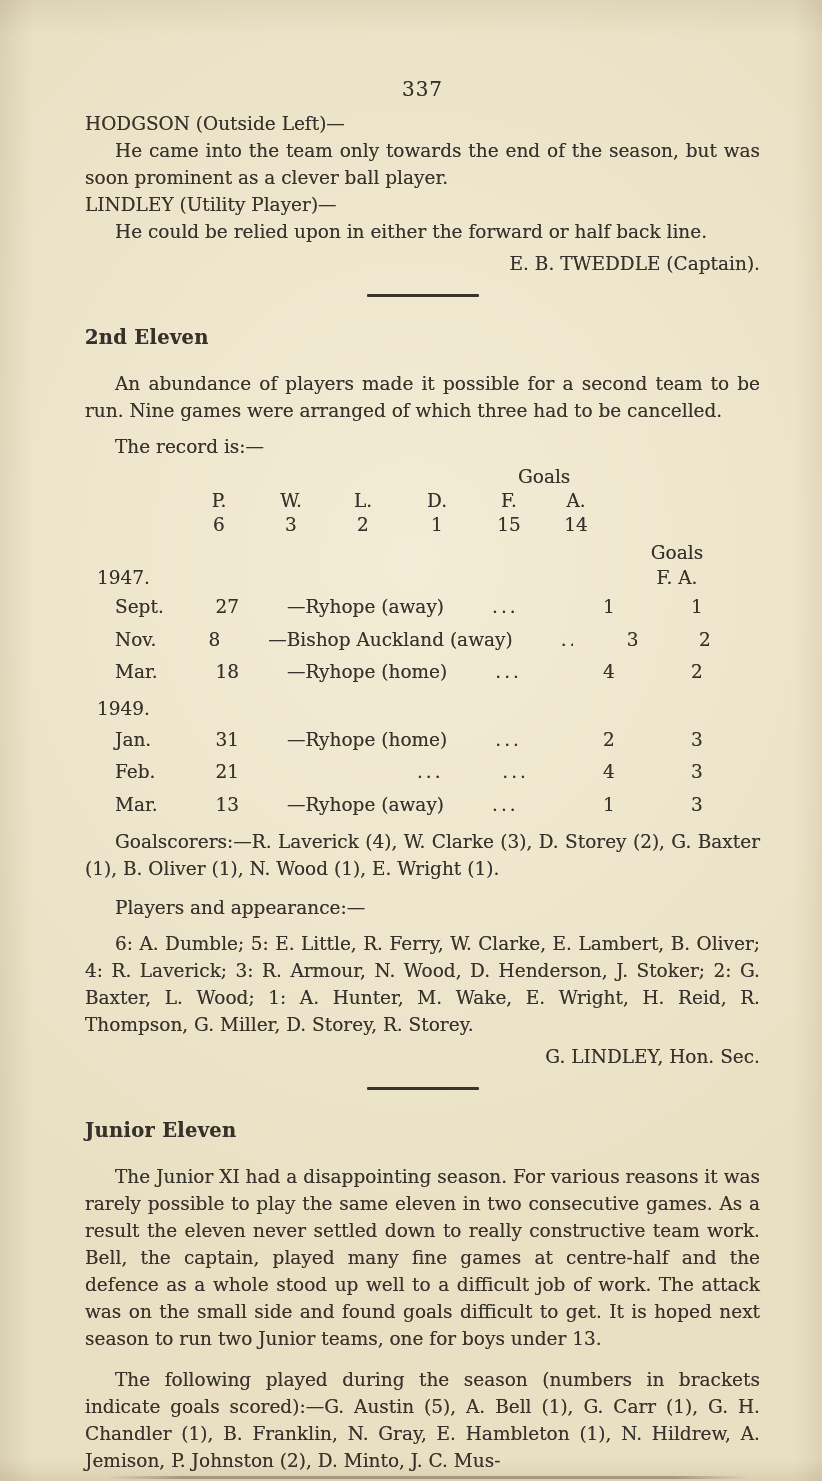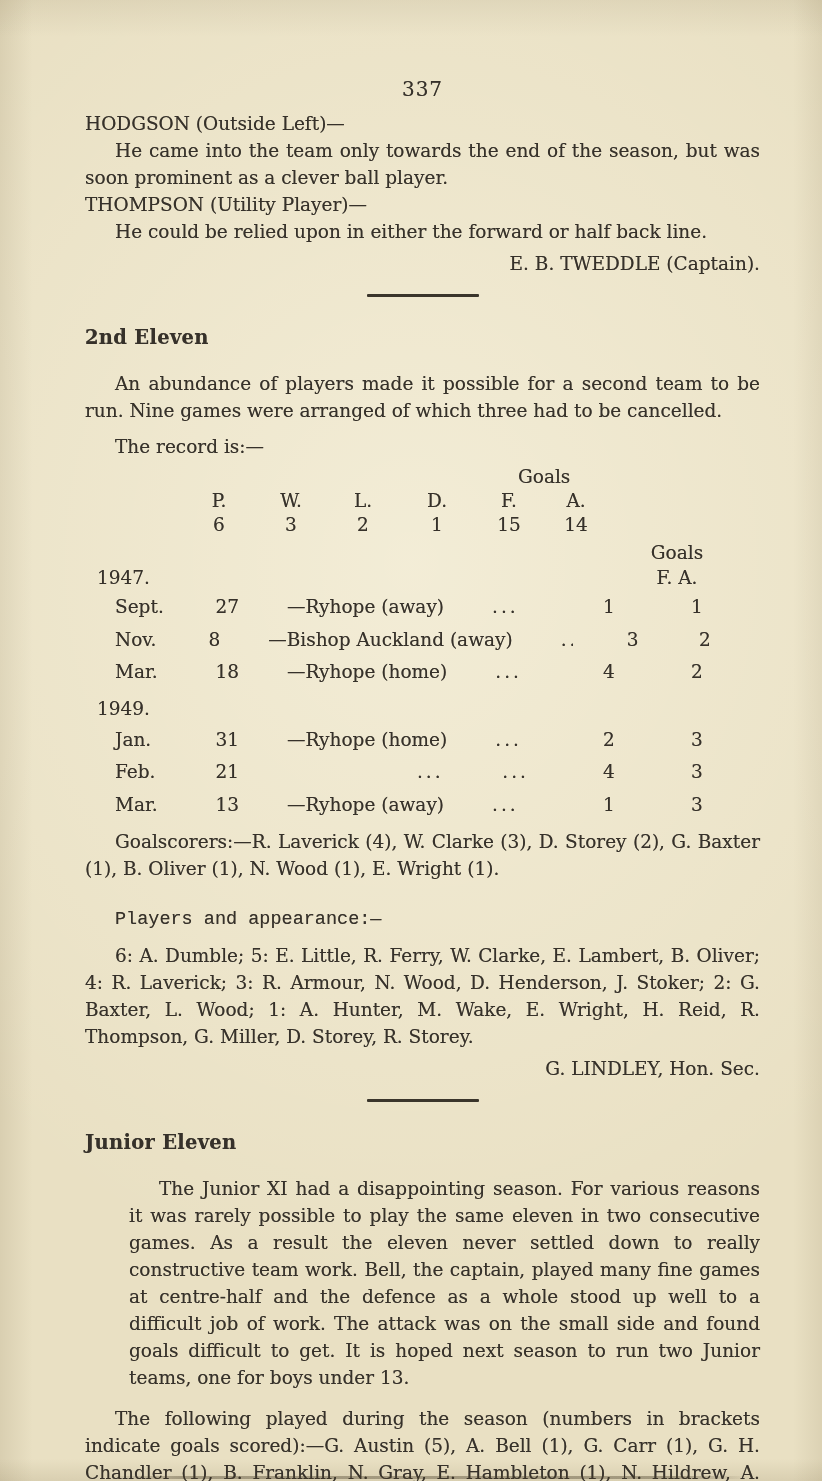--- a/index.html
+++ b/index.html
@@ -83,23 +83,23 @@
     text-align: right;
     white-space: nowrap;
     overflow: hidden;
     word-spacing: 2.7em;
     letter-spacing: 3px;
     padding-right: 12px;
   }
   .m-f, .m-a { width: 40px; text-align: center; }
 
   .goalscorers { margin-top: 7px; }
-  .appearances-label { margin-top: 24px; font-family: Liberation Mono, monospace; }
+  .appearances-label { margin-top: 12px; }
   .appearances { margin-top: 9px; }
-  .junior-report { margin-top: 2px; margin-left: 44px; }
+  .junior-report { margin-top: 2px; }
   .junior-players { margin-top: 14px; }
 
   .bottom-mark {
     position: absolute;
     left: 105px;
     right: 72px;
     bottom: 2px;
     height: 3px;
     border-radius: 2px;
     background: linear-gradient(90deg, rgba(70,60,40,0) 0%, rgba(70,60,40,0.38) 12%, rgba(70,60,40,0.38) 88%, rgba(70,60,40,0) 100%);
@@ -108,21 +108,21 @@
 </head>
 <body>
 
 <div class="page">
 
   <div class="page-number">337</div>
 
   <section>
     <p class="entry-title">HODGSON (Outside Left)—</p>
     <p class="entry-body">He came into the team only towards the end of the season, but was soon prominent as a clever ball player.</p>
-    <p class="entry-title">THOMPSON (Utility Player)—</p>
+    <p class="entry-title">LINDLEY (Utility Player)—</p>
     <p class="entry-body">He could be relied upon in either the forward or half back line.</p>
     <p class="signature">E. B. TWEDDLE (Captain).</p>
   </section>
 
   <div class="rule"></div>
 
   <section>
     <h2>2nd Eleven</h2>
     <p class="body">An abundance of players made it possible for a second team to be run. Nine games were arranged of which three had to be cancelled.</p>
     <p class="body record-label">The record is:—</p>

